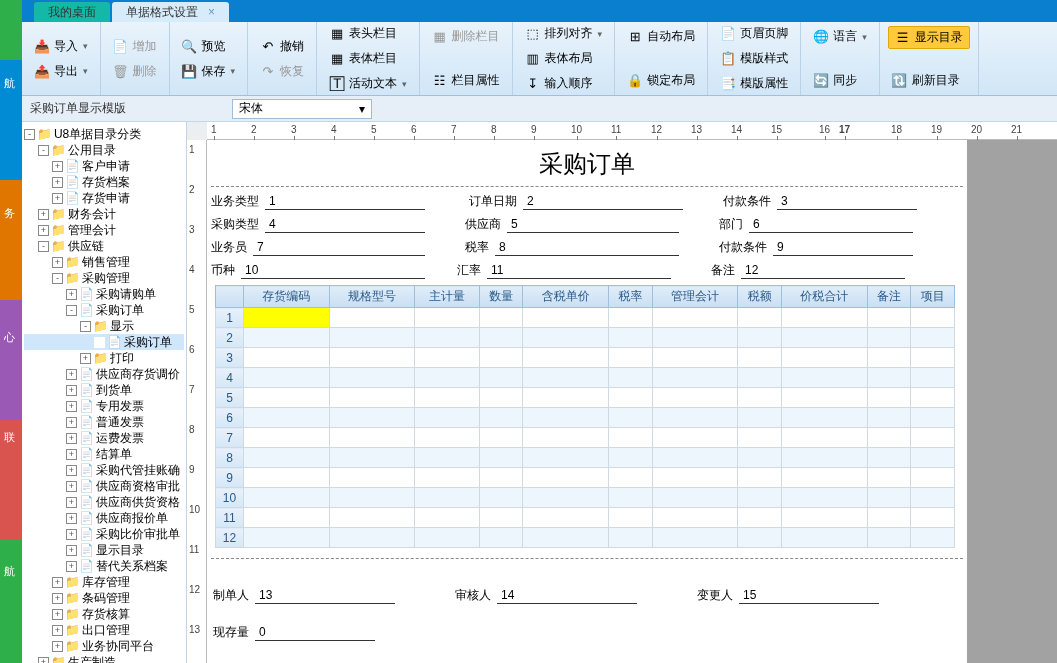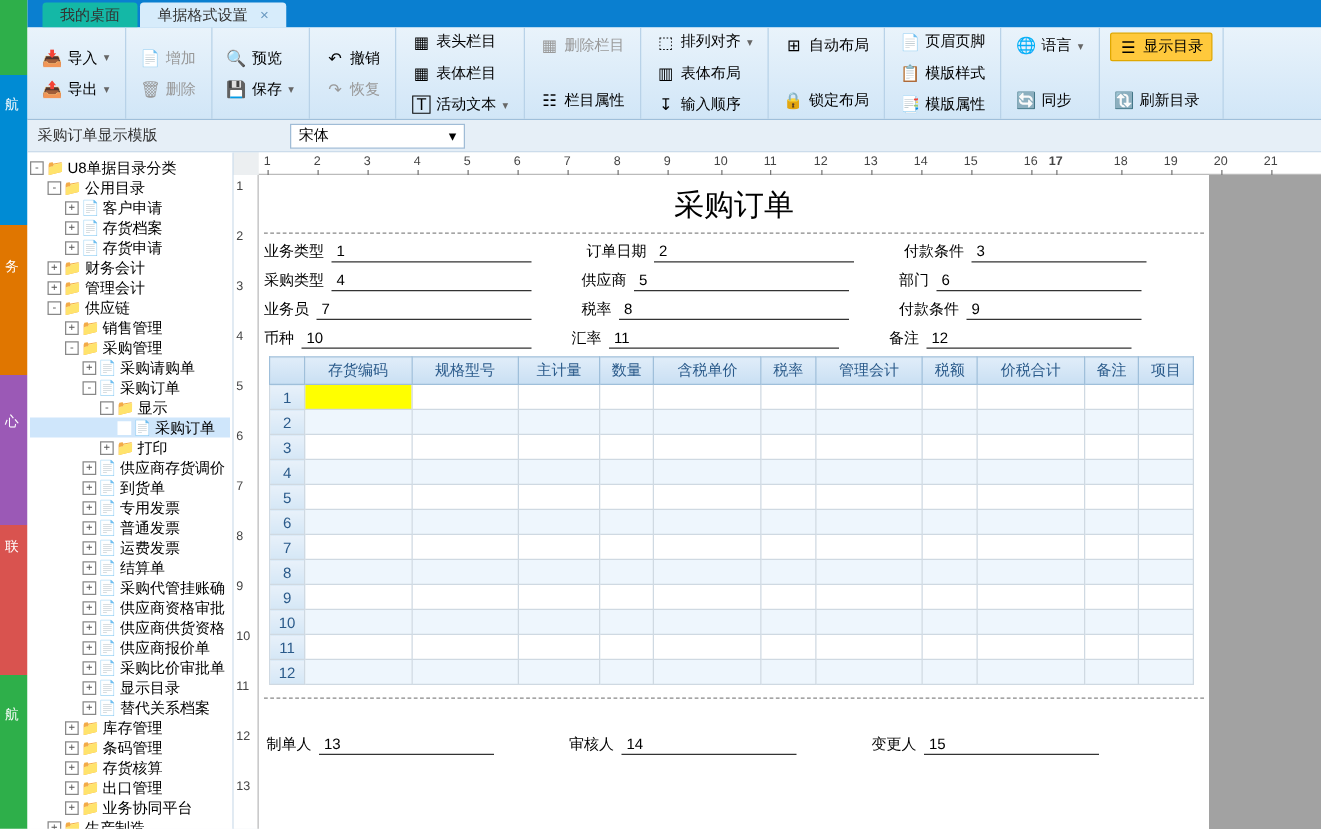--- a/index.html
+++ b/index.html
@@ -733,15 +733,21 @@
           </div>
         <div class="form-field">
             <span class="fld-label">审核人</span>
             <span class="fld-line">14</span>
           </div>
         <div class="form-field">
             <span class="fld-label">变更人</span>
             <span class="fld-line">15</span>
           </div>
       </div>
+      <div class="stock-row">
+        <div class="form-field">
+            <span class="fld-label">现存量</span>
+            <span class="fld-line">0</span>
+          </div>
+      </div>
     </div>
   </div>
 </div>
 
 </body></html>

